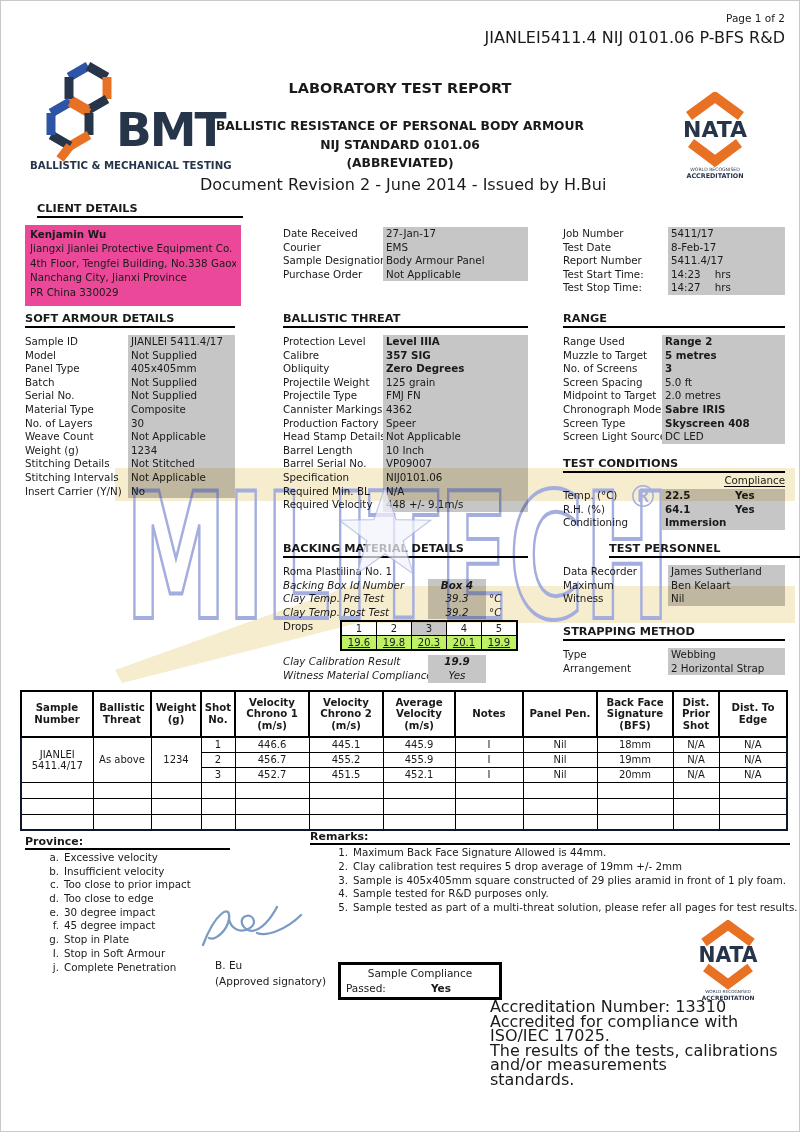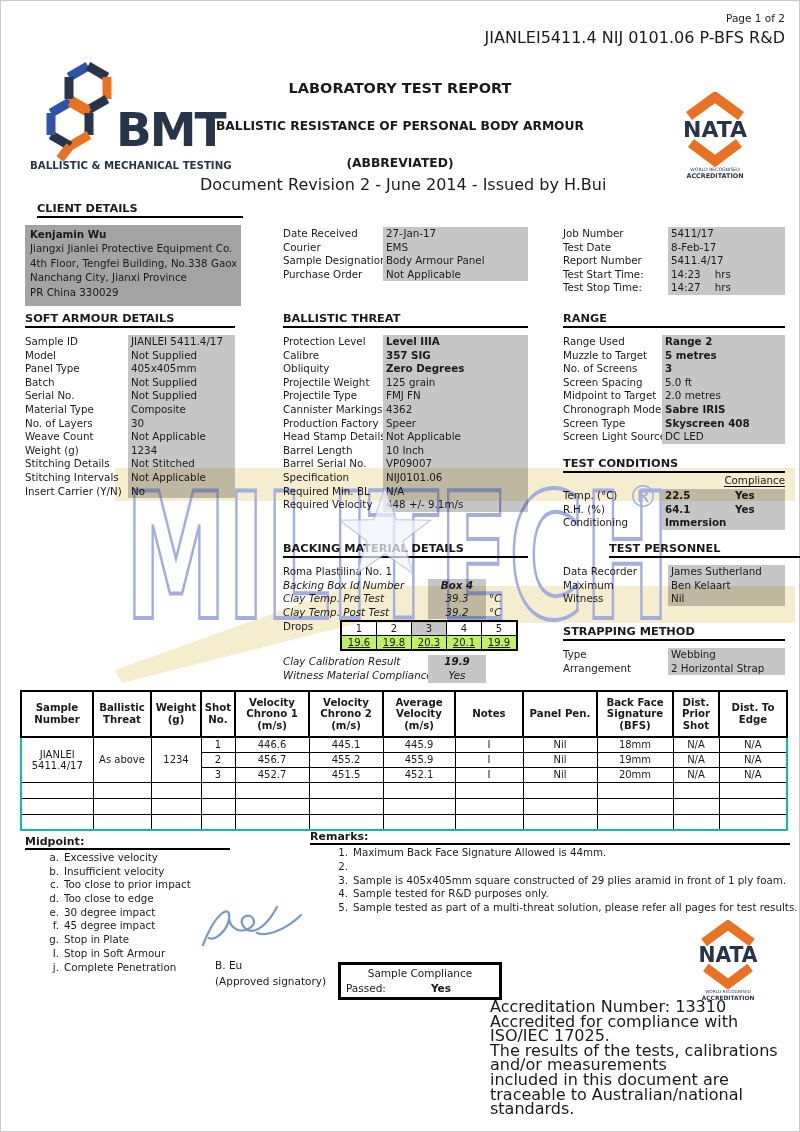--- a/index.html
+++ b/index.html
@@ -33,24 +33,24 @@
   #backing{font-size:10.3px;}
   #backing .bk-row{display:flex;height:13.6px;line-height:13.6px;white-space:nowrap;font-style:italic;}
   #backing .lbl{flex:none;width:145px;}
   .val2{flex:none;width:58px;background:#c6c6c6;text-align:center;overflow:visible;}
   table.drops{border-collapse:collapse;margin-left:57px;margin-top:1px;}
   .drops td{border:1px solid #000;width:34px;height:13px;text-align:center;font-size:10px;padding:0;}
   .drops{border:2px solid #000;}
   .drops tr:first-child td:nth-child(3){background:#c6c6c6;}
   .drops tr.greyrow td{background:#bef264;text-decoration:underline;}
   
-  .client-box{background:#a3a3a3;font-size:10.3px;line-height:14.4px;padding:2px 5px;overflow:hidden;}
+  .client-box{background:#ec4899;font-size:10.3px;line-height:14.4px;padding:2px 5px;overflow:hidden;}
   .client-box div{white-space:nowrap;overflow:hidden;}
   
-  table.results{border-collapse:collapse;table-layout:fixed;width:608px;font-size:10px;border:2px solid #14b8a6;}
+  table.results{border-collapse:collapse;table-layout:fixed;width:608px;font-size:10px;border:2px solid #0f172a;}
   .results th{border:2px solid #000;font-size:10.2px;line-height:11.6px;font-weight:bold;height:44px;padding:0 1px;vertical-align:middle;text-align:center;}
   .results td{border:1px solid #000;text-align:center;padding:0 1px;overflow:hidden;}
   .results tr.drow{height:15px;}
   .results tr.erow{height:16px;}
   
   .fn-item,.rm-item{display:flex;white-space:nowrap;font-size:10.3px;}
   .fn-item{height:13.7px;line-height:13.7px;}
   .rm-item{height:13.8px;line-height:13.8px;}
   .fn-item .k{flex:none;width:14px;text-align:right;margin-right:5px;}
   .rm-item .n{flex:none;width:16px;text-align:right;margin-right:5px;}
@@ -91,20 +91,21 @@
         <path d="M21,77 L21,55" stroke="#2e54a5"></path>
         <path d="M40,88 L30,101" stroke="#e87124"></path>
       </g>
     </svg>
     <div class="abs" style="left:86px;top:48px;font-size:47px;font-weight:bold;color:#26354a;letter-spacing:-2px;line-height:47px;">BMT</div>
     <div class="abs" style="left:0;top:102px;width:205px;font-size:10.2px;font-weight:bold;color:#26354a;white-space:nowrap;">BALLISTIC &amp; MECHANICAL TESTING</div>
   </div>
 
   <div class="titleline" style="top:80px;font-size:14.5px;">LABORATORY TEST REPORT</div>
   <div class="titleline" style="top:119px;font-size:12.3px;">BALLISTIC RESISTANCE OF PERSONAL BODY ARMOUR</div>
+  <div class="titleline" style="top:138px;font-size:12.3px;">NIJ STANDARD 0101.06</div>
   <div class="titleline" style="top:156px;font-size:12.3px;">(ABBREVIATED)</div>
   <div class="titleline" style="top:175px;font-size:16px;font-weight:normal;">Document Revision 2 - June 2014 - Issued by H.Bui</div>
 
   <div class="nata-wrap" style="left:676px;top:92px;">
     <svg width="78" height="88" viewBox="0 0 78 88">
       <path d="M13,24 L39,5 L65,24" stroke="#e87124" stroke-width="10" fill="none"></path>
       <text x="39" y="45" text-anchor="middle" font-size="22" font-weight="bold" fill="#26354a">NATA</text>
       <path d="M15,51 L39,69 L63,51" stroke="#e87124" stroke-width="10" fill="none"></path>
       <text x="39" y="79" text-anchor="middle" font-size="4.6" fill="#26354a">WORLD RECOGNISED</text>
       <text x="39" y="86" text-anchor="middle" font-size="6.4" font-weight="bold" fill="#26354a">ACCREDITATION</text>
@@ -534,21 +535,21 @@
           <td></td>
           <td></td>
           <td></td>
           <td></td>
           <td></td>
           <td></td>
         </tr>
   </tbody>
     </table>
 
-  <div class="head-sm" style="left:25px;top:835px;width:205px;">Midpoint:</div>
+  <div class="head-sm" style="left:25px;top:835px;width:205px;">Province:</div>
   <div class="abs" style="left:45px;top:851px;">
 
   <div class="fn-item">
       <span class="k">a.</span>
       <span>Excessive velocity</span>
     </div>
       <div class="fn-item">
       <span class="k">b.</span>
       <span>Insufficient velocity</span>
     </div>
@@ -584,20 +585,21 @@
 
   <div class="head-sm" style="left:310px;top:830px;width:480px;">Remarks:</div>
   <div class="abs" style="left:332px;top:846px;">
 
   <div class="rm-item">
       <span class="n">1.</span>
       <span>Maximum Back Face Signature Allowed is 44mm.</span>
     </div>
       <div class="rm-item">
       <span class="n">2.</span>
+      <span>Clay calibration test requires 5 drop average of 19mm +/- 2mm</span>
     </div>
       <div class="rm-item">
       <span class="n">3.</span>
       <span>Sample is 405x405mm square constructed of 29 plies aramid in front of 1 ply foam.</span>
     </div>
       <div class="rm-item">
       <span class="n">4.</span>
       <span>Sample tested for R&amp;D purposes only.</span>
     </div>
       <div class="rm-item">
@@ -628,21 +630,20 @@
       <text x="39" y="79" text-anchor="middle" font-size="4.6" fill="#26354a">WORLD RECOGNISED</text>
       <text x="39" y="86" text-anchor="middle" font-size="6.4" font-weight="bold" fill="#26354a">ACCREDITATION</text>
     </svg>
   </div>
 
   <div class="abs accred" style="left:490px;top:1000px;width:300px;">
 
   <div>Accreditation Number: 13310</div>
       <div>Accredited for compliance with ISO/IEC 17025.</div>
       <div>The results of the tests, calibrations and/or measurements</div>
-      <div>included in this document are traceable to Australian/national</div>
       <div>standards.</div>
     </div>
 
 
   <svg class="wm" style="left:100px;top:455px;mix-blend-mode:multiply;" width="700" height="240" viewBox="0 0 700 240">
     <polygon points="15,13 695,13 695,46 15,46" fill="#f6ecce"></polygon>
     <polygon points="15,215 250,131 695,131 695,168 258,168 22,228" fill="#f6ecce"></polygon>
     <text x="25" y="163" font-size="175" font-weight="bold" textLength="545" lengthAdjust="spacingAndGlyphs" fill="#ffffff" fill-opacity="0" stroke="#a3aede" stroke-width="4">MILITECH</text>
     <text x="528" y="52" font-size="30" fill="#a3aede">®</text>
   </svg>

